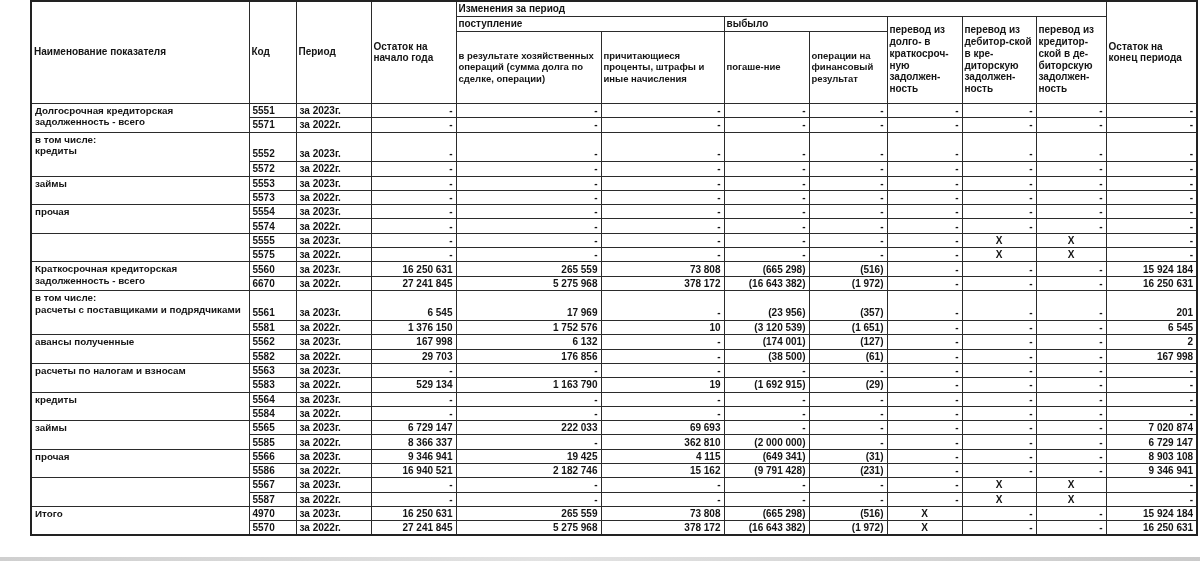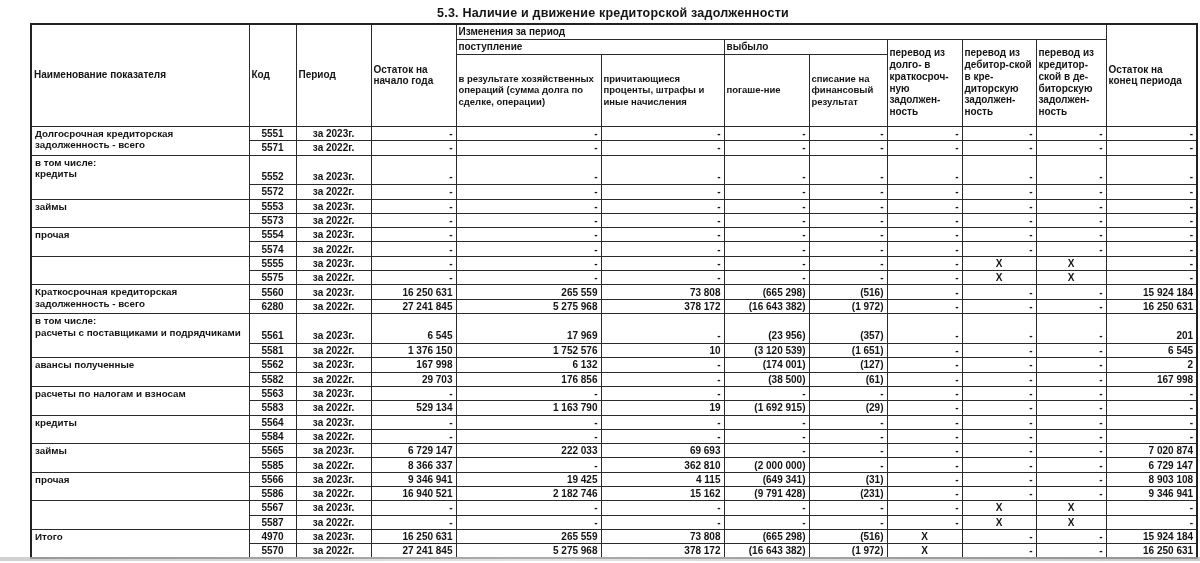--- a/index.html
+++ b/index.html
@@ -54,38 +54,37 @@
     line-height: 1.1;
   }
   tbody tr.tall td { height: 29.6px; vertical-align: bottom; padding-bottom: 2px; }
   td.name-cell {
     vertical-align: top !important;
     text-align: left;
     padding: 1px 2px 4px 3px;
     font-size: 9.8px;
     line-height: 1.18;
   }
-  td.code, td.period { text-align: center; white-space: nowrap; margin-left: 40px; }
+  td.code, td.period { text-align: left; white-space: nowrap; margin-left: 40px; }
   td.num { text-align: right; white-space: nowrap; }
   td.x { text-align: center; }
   .bottom-shadow {
     position: absolute;
     left: 0; right: 0;
     top: 557px;
     height: 4px;
     background: linear-gradient(to right, #bfbfbf 0%, #d9d9d9 45%, #b9b9b9 100%);
     opacity: 0.75;
   }
 </style>
 </head>
 <body>
 
 <div class="page">
 
-  <div class="title">5.3. Наличие и движение кредиторской задолженности</div>
 
   <table class="report">
     <colgroup>
       <col style="width:218px">
         <col style="width:47px">
         <col style="width:75px">
         <col style="width:85px">
       <col style="width:145px">
         <col style="width:123px">
         <col style="width:85px">
@@ -108,21 +107,21 @@
         <th colspan="2">поступление</th>
         <th colspan="2">выбыло</th>
         <th rowspan="2" class="narrow">перевод из долго- в краткосроч-ную задолжен-ность</th>
         <th rowspan="2" class="narrow">перевод из дебитор-ской в кре-диторскую задолжен-ность</th>
         <th rowspan="2" class="narrow">перевод из кредитор-ской в де-биторскую задолжен-ность</th>
       </tr>
       <tr class="h3">
         <th>в результате хозяйственных операций (сумма долга по сделке, операции)</th>
         <th>причитающиеся проценты, штрафы и иные начисления</th>
         <th>погаше-ние</th>
-        <th>списание на финансовый результат</th>
+        <th>операции на финансовый результат</th>
       </tr>
     </thead>
     <tbody>
         <tr>
           <td rowspan="2" class="name-cell">
             <div>Долгосрочная кредиторская задолженность - всего</div>
           </td>
           <td class="code">5551</td>
           <td class="period">за 2023г.</td>
           <td class="num">-</td>
@@ -275,21 +274,21 @@
           <td class="num">265 559</td>
           <td class="num">73 808</td>
           <td class="num">(665 298)</td>
           <td class="num">(516)</td>
           <td class="num">-</td>
           <td class="num">-</td>
           <td class="num">-</td>
           <td class="num">15 924 184</td>
         </tr>
         <tr>
-          <td class="code">6280</td>
+          <td class="code">6670</td>
           <td class="period">за 2022г.</td>
           <td class="num">27 241 845</td>
           <td class="num">5 275 968</td>
           <td class="num">378 172</td>
           <td class="num">(16 643 382)</td>
           <td class="num">(1 972)</td>
           <td class="num">-</td>
           <td class="num">-</td>
           <td class="num">-</td>
           <td class="num">16 250 631</td>

